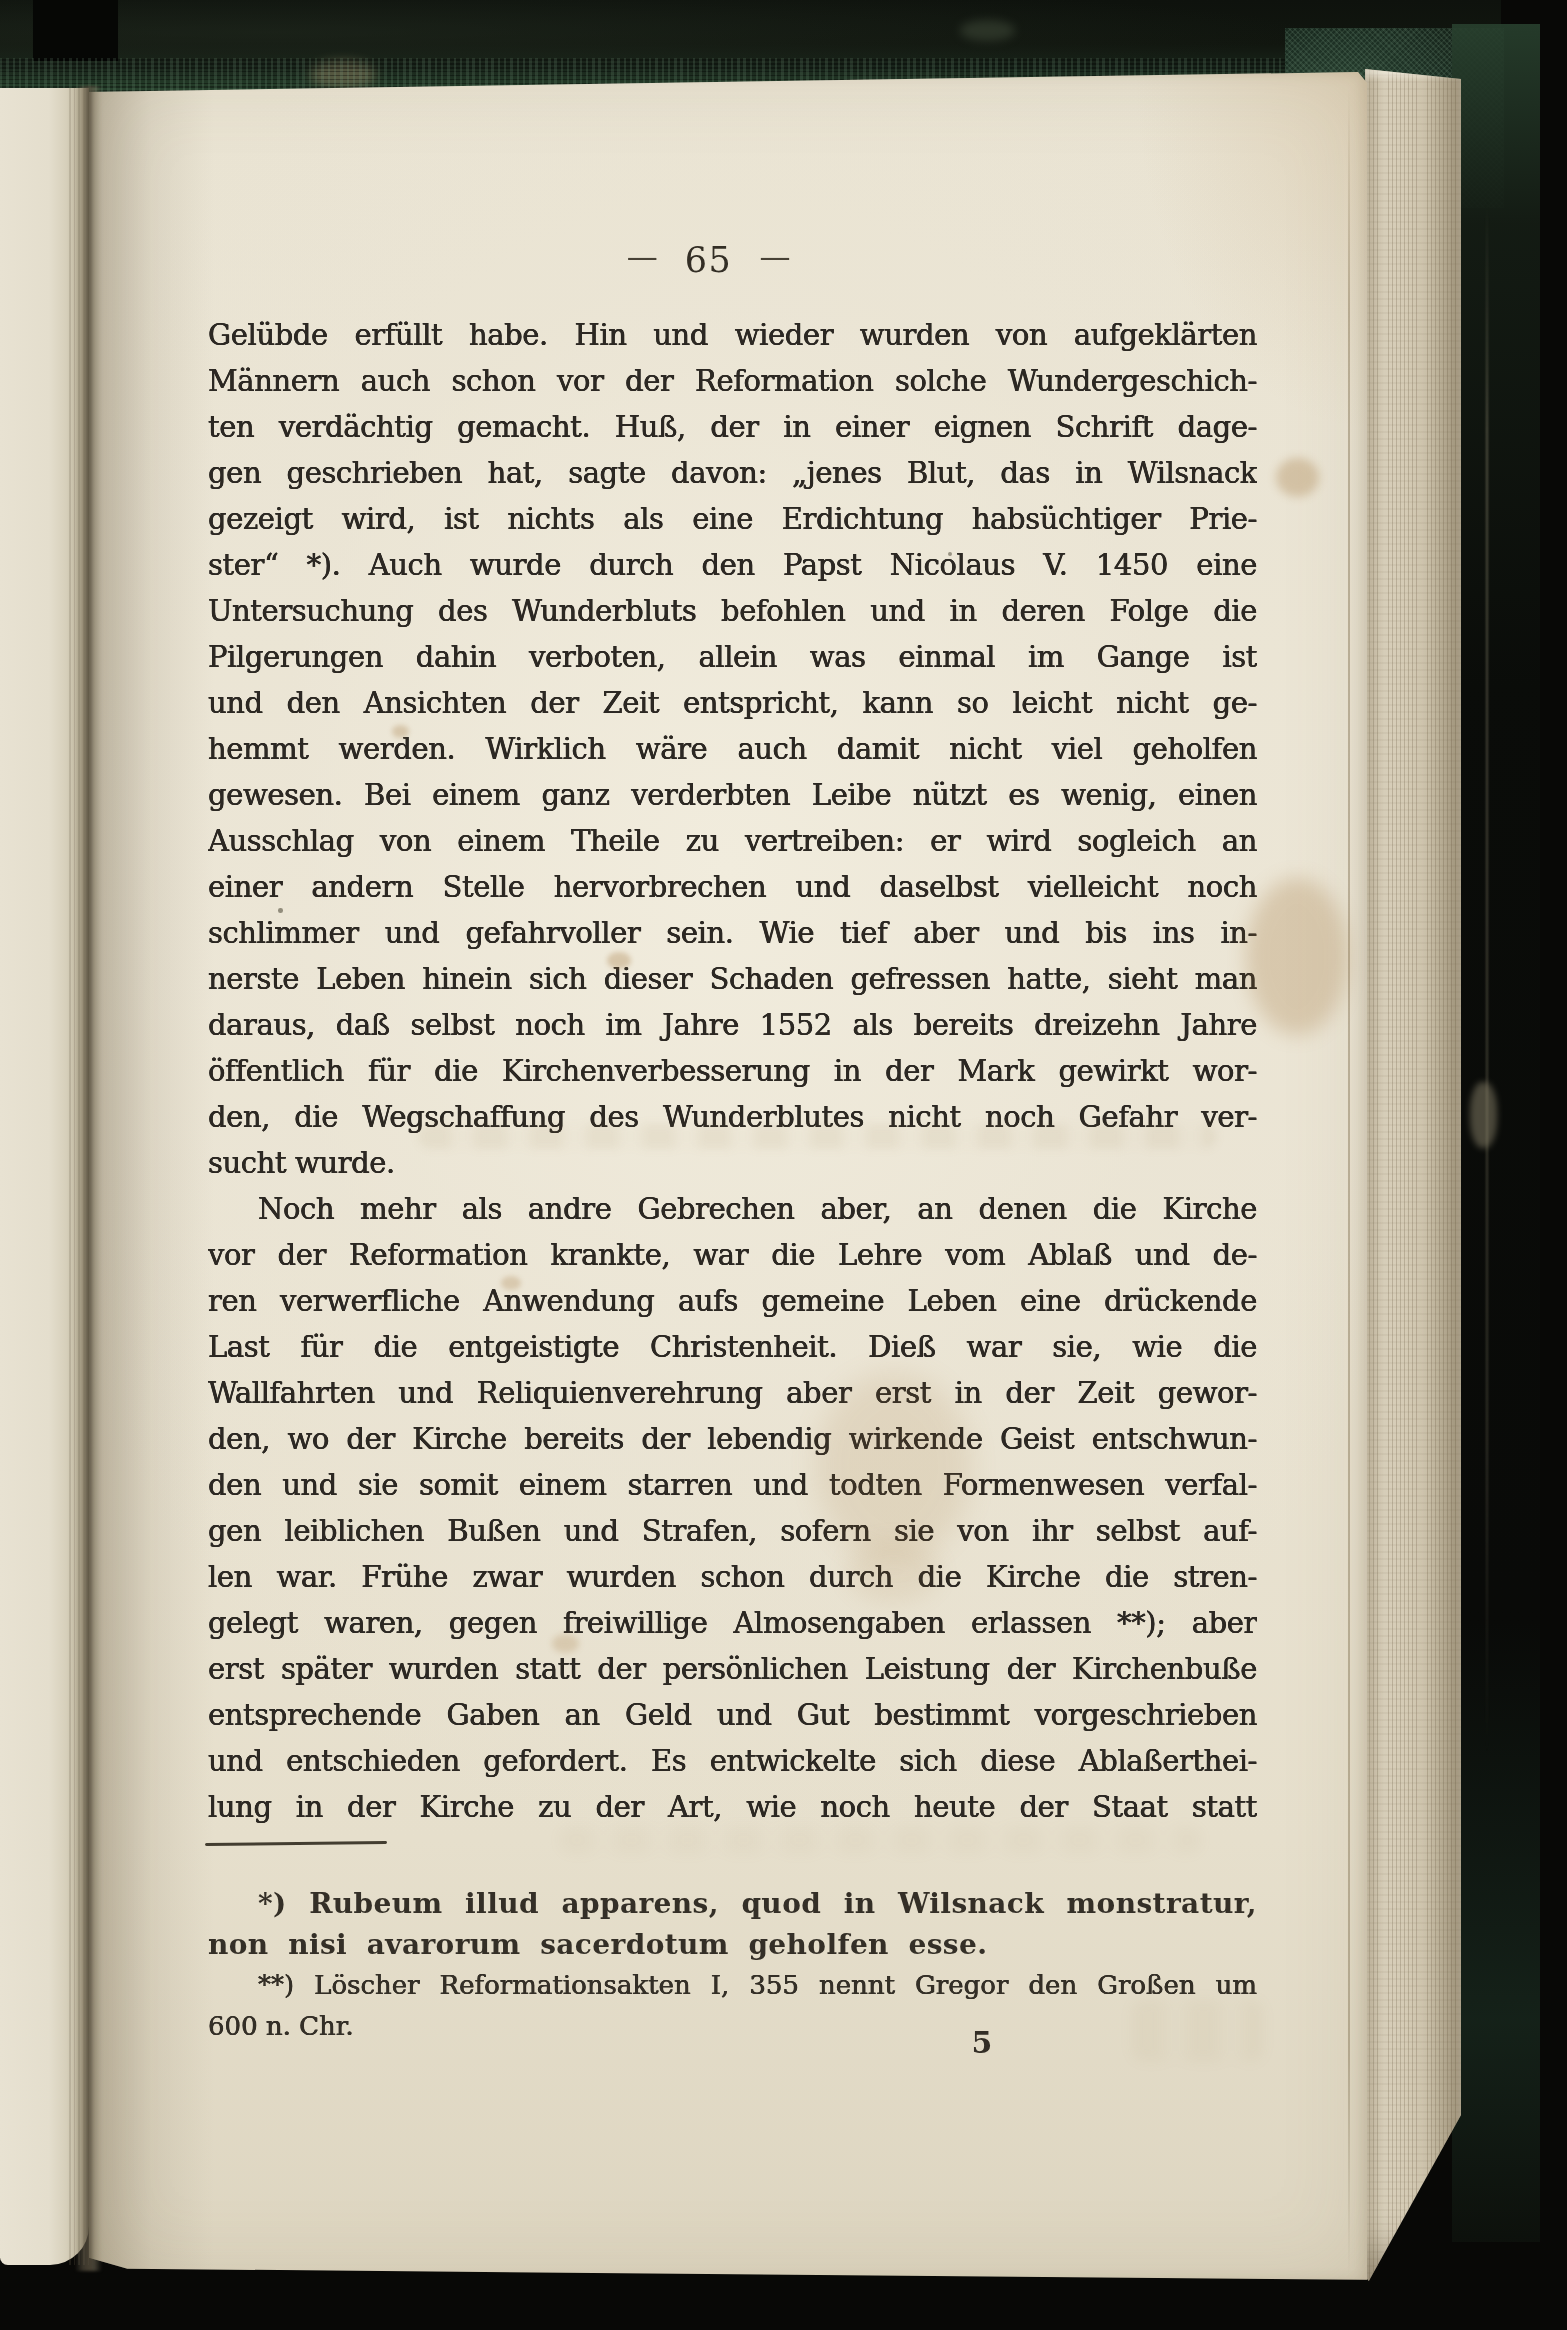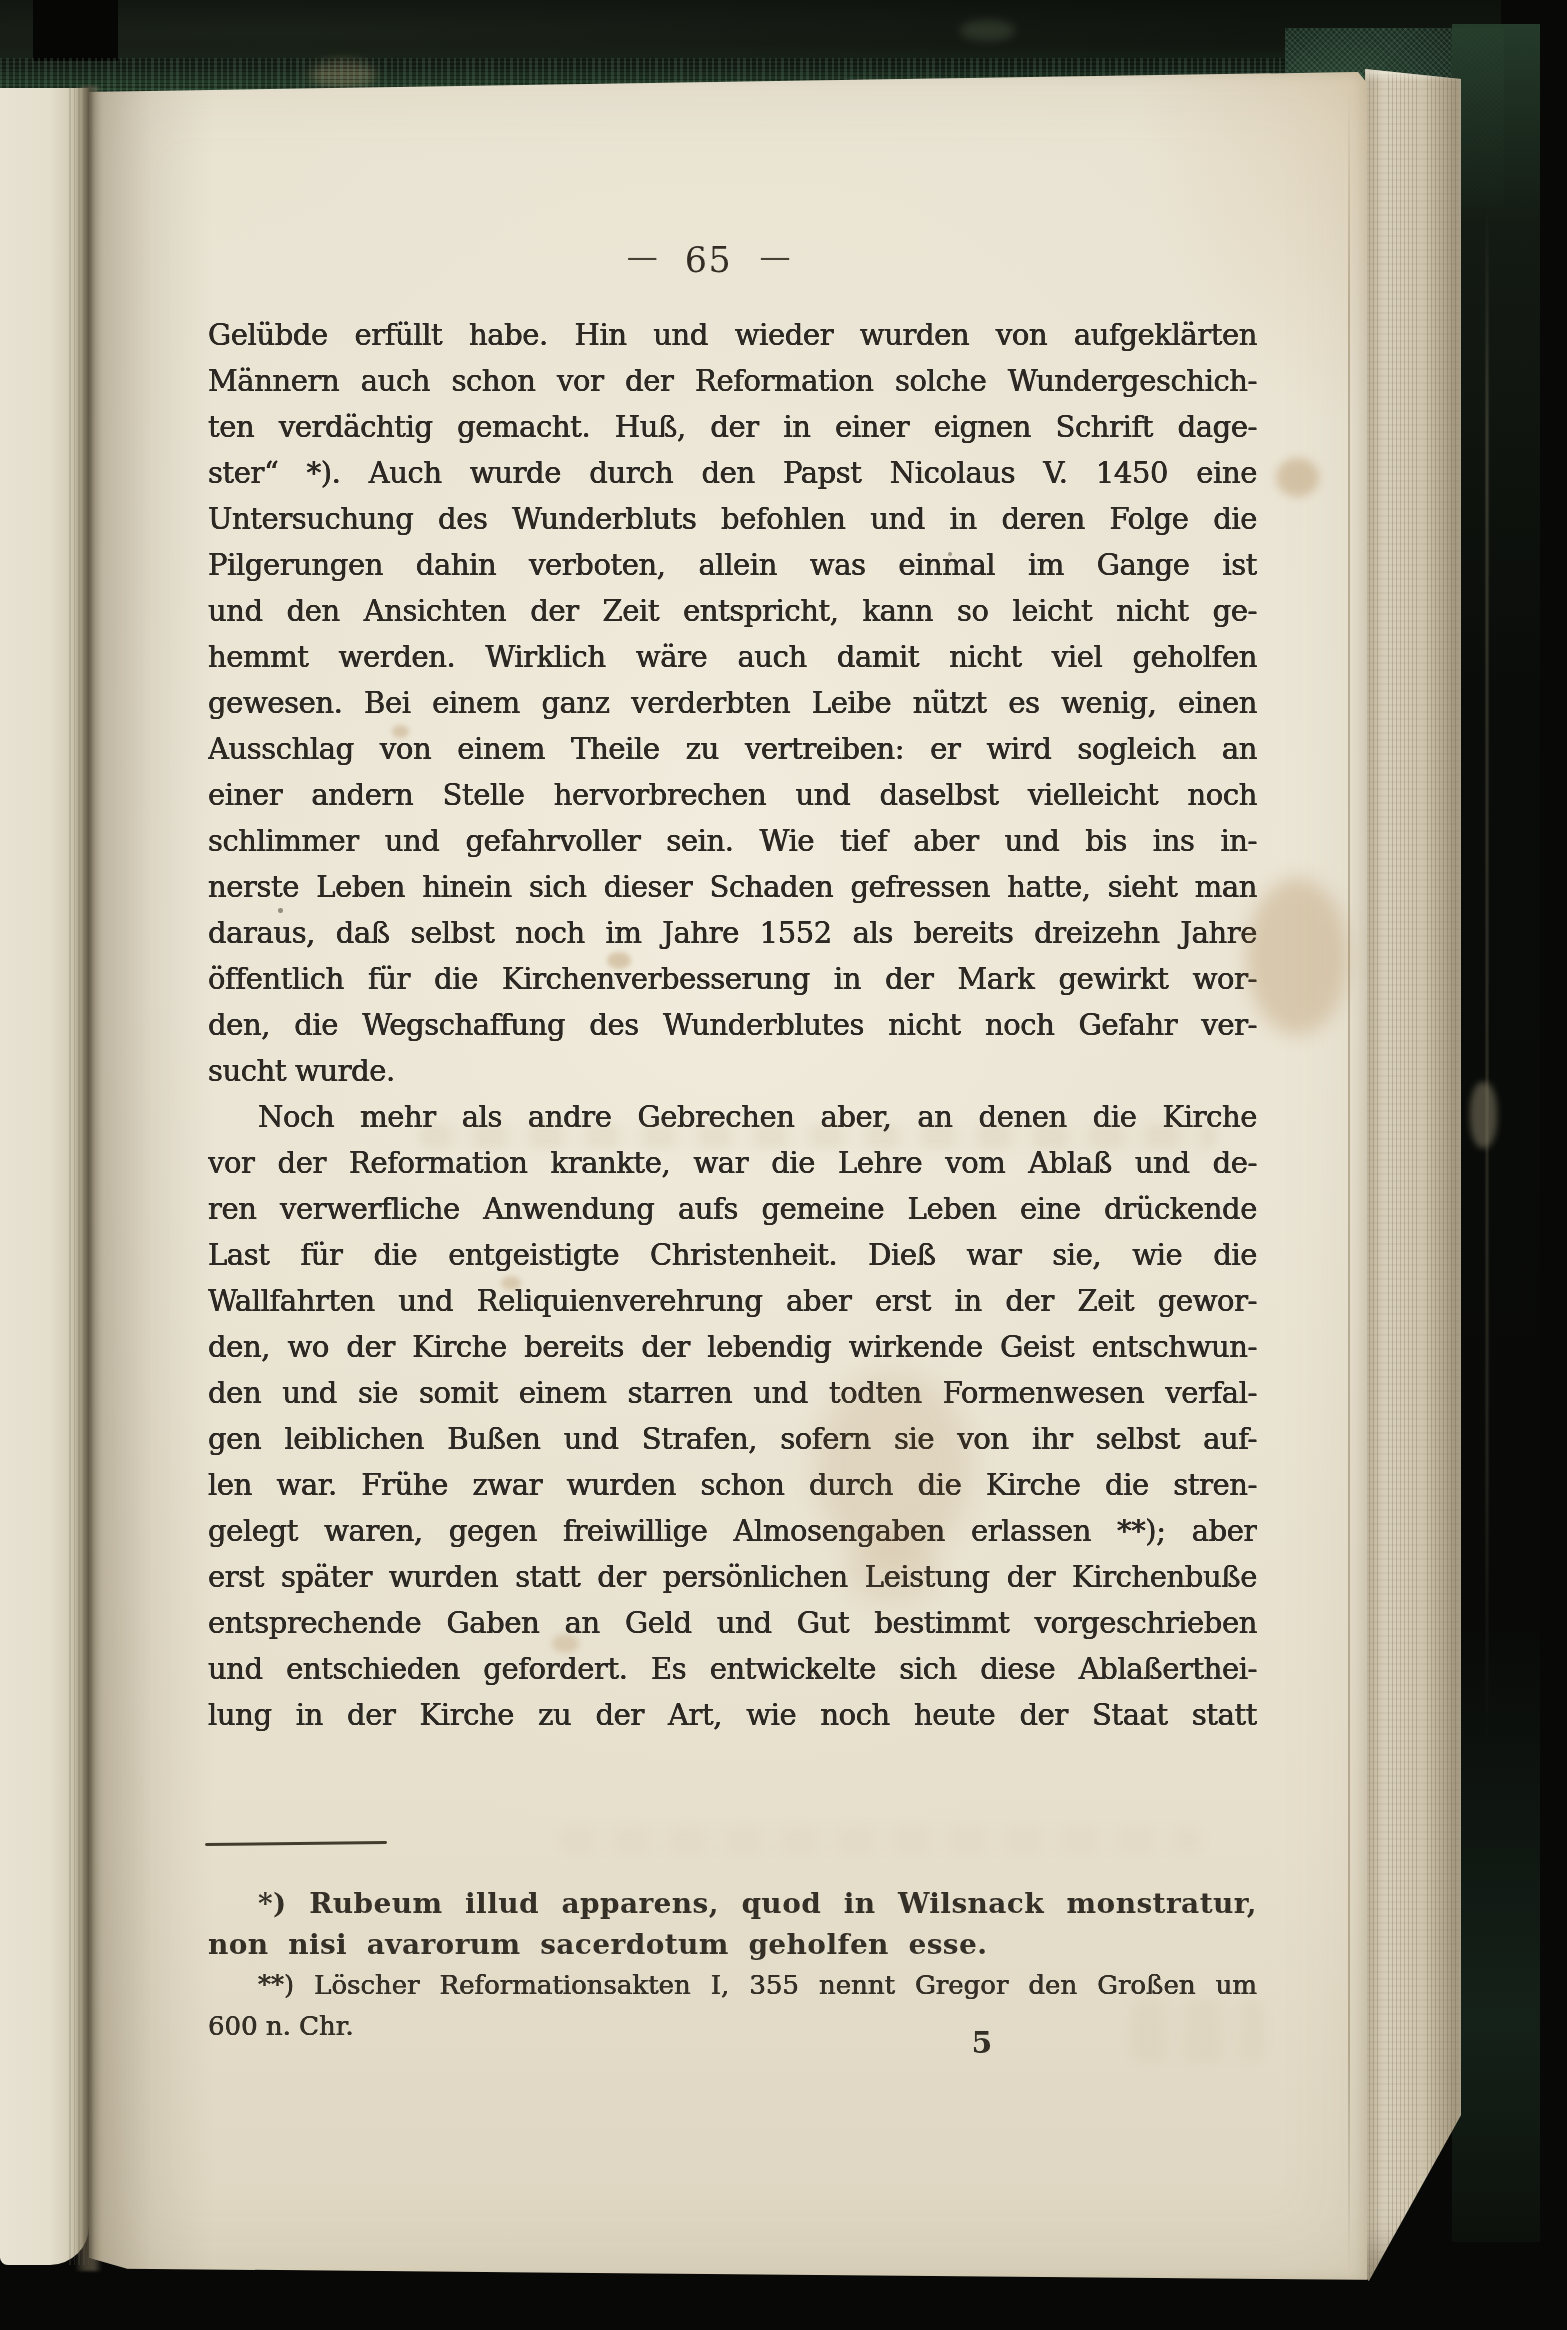--- a/index.html
+++ b/index.html
@@ -172,20 +172,22 @@
     <div class="sheet-edge"></div>
 
     <div class="header">
       <span class="dash">—</span><span class="num">65</span><span class="dash">—</span>
     </div>
 
     <div class="textblock">
       <div class="tl">Gelübde erfüllt habe. Hin und wieder wurden von aufgeklärten</div>
       <div class="tl">Männern auch schon vor der Reformation solche Wundergeschich-</div>
       <div class="tl">ten verdächtig gemacht. Huß, der in einer eignen Schrift dage-</div>
+      <div class="tl">gen geschrieben hat, sagte davon: „jenes Blut, das in Wilsnack</div>
+      <div class="tl">gezeigt wird, ist nichts als eine Erdichtung habsüchtiger Prie-</div>
       <div class="tl">ster“ *). Auch wurde durch den Papst Nicolaus V. 1450 eine</div>
       <div class="tl">Untersuchung des Wunderbluts befohlen und in deren Folge die</div>
       <div class="tl">Pilgerungen dahin verboten, allein was einmal im Gange ist</div>
       <div class="tl">und den Ansichten der Zeit entspricht, kann so leicht nicht ge-</div>
       <div class="tl">hemmt werden. Wirklich wäre auch damit nicht viel geholfen</div>
       <div class="tl">gewesen. Bei einem ganz verderbten Leibe nützt es wenig, einen</div>
       <div class="tl">Ausschlag von einem Theile zu vertreiben: er wird sogleich an</div>
       <div class="tl">einer andern Stelle hervorbrechen und daselbst vielleicht noch</div>
       <div class="tl">schlimmer und gefahrvoller sein. Wie tief aber und bis ins in-</div>
       <div class="tl">nerste Leben hinein sich dieser Schaden gefressen hatte, sieht man</div>

